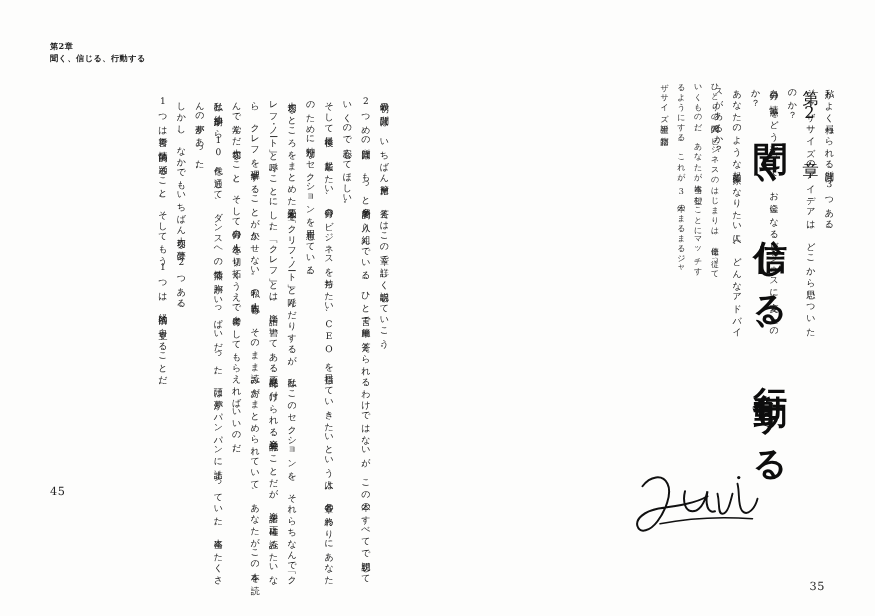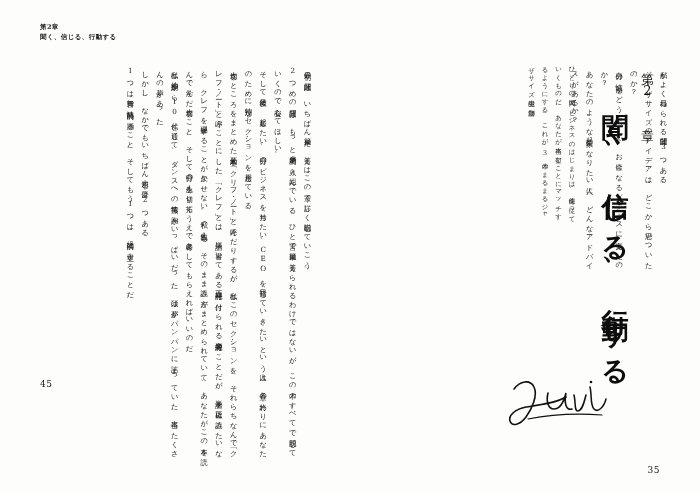--- a/index.html
+++ b/index.html
@@ -19,21 +19,21 @@
     position: relative;
     width: 700px;
     height: 493px;
     background: #fdfdfc;
   }
 
   
   .page-left {
     position: absolute;
     left: 0;
-    top: 0;
+    top: 10px;
     width: 350px;
     height: 407px;
   }
   .page-right {
     position: absolute;
     left: 350px;
     top: 0;
     width: 350px;
     height: 493px;
   }

